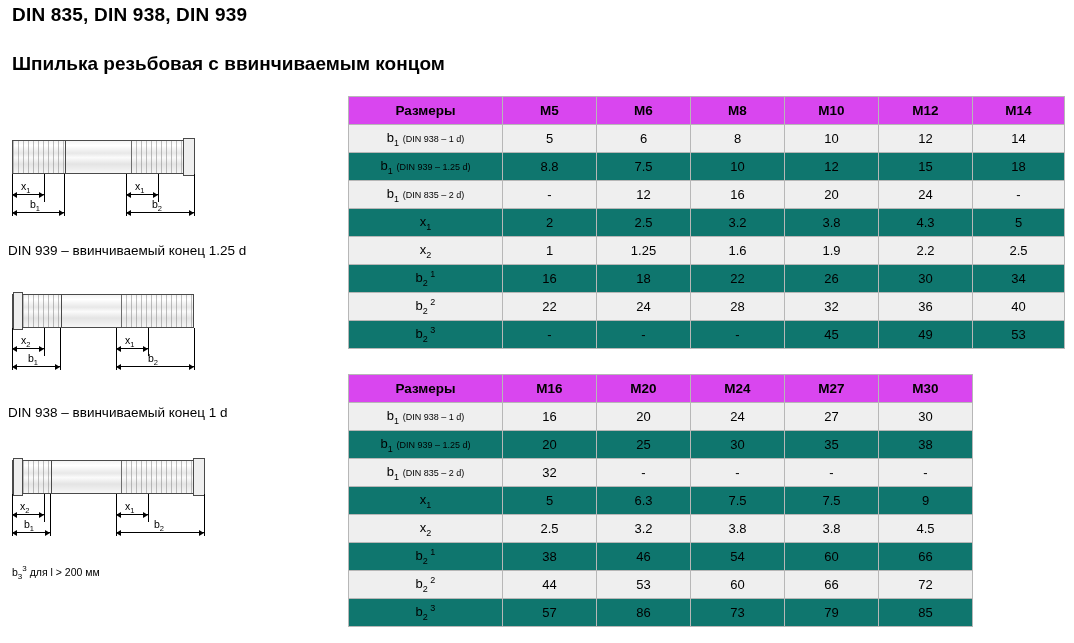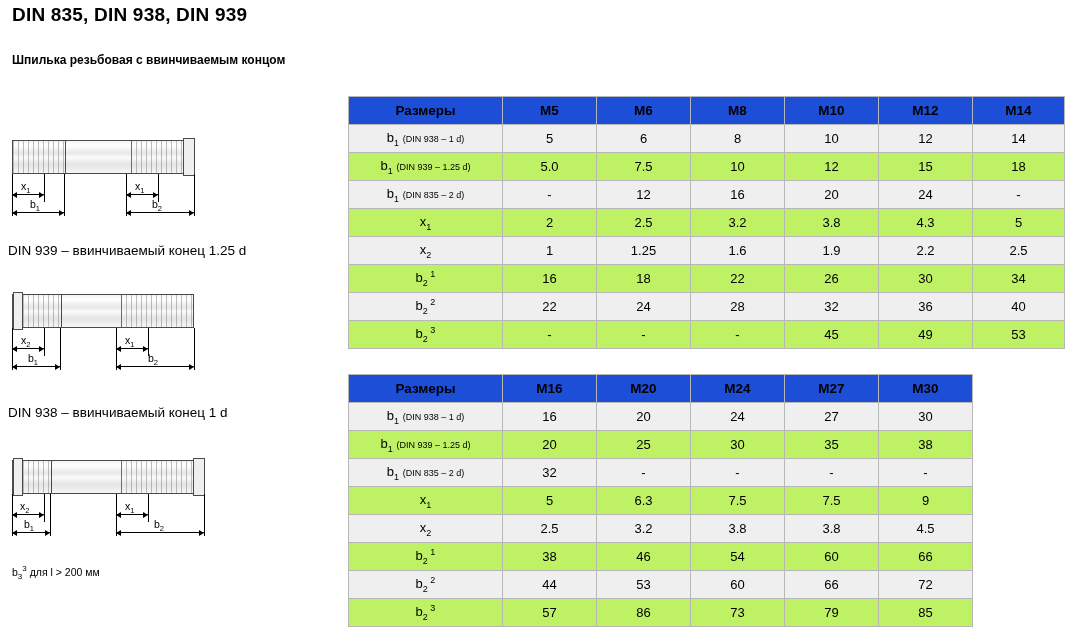--- a/index.html
+++ b/index.html
@@ -25,21 +25,21 @@
     left: 12px;
     top: 4px;
     font-size: 19px;
     font-weight: bold;
     letter-spacing: 0.2px;
   }
   .subtitle {
     position: absolute;
     left: 12px;
     top: 53px;
-    font-size: 12px;
+    font-size: 19px;
     font-weight: bold;
   }
 
   
   .diagram-block {
     position: absolute;
     left: 8px;
     width: 330px;
   }
   .diagram-caption {
@@ -135,26 +135,26 @@
   }
   table.spec th, table.spec td {
     border: 1px solid #b7b7b7;
     text-align: center;
     vertical-align: middle;
     height: 27px;
     padding: 0;
     font-weight: normal;
   }
   table.spec thead th {
-    background: #1d4ed8;
+    background: #d946ef;
     font-weight: bold;
     font-size: 13.5px;
   }
   table.spec tbody tr.odd td { background: #efefef; }
-  table.spec tbody tr.even td { background: #bef264; }
+  table.spec tbody tr.even td { background: #0f766e; }
   td.rowlabel, th.rowlabel {
     text-align: center;
   }
   .lbl sub { font-size: 9px; }
   .lbl sup { font-size: 9px; }
   .lbl .small {
     font-size: 9px;
   }
   .empty-cell { background: #ffffff !important; border: none !important; }
 </style>
@@ -313,21 +313,21 @@
           <td class="rowlabel"><span class="lbl">b<sub>1</sub> <span class="small">(DIN 938 – 1 d)</span></span></td>
           <td>5</td>
           <td>6</td>
           <td>8</td>
           <td>10</td>
           <td>12</td>
           <td>14</td>
         </tr>
         <tr class="even">
           <td class="rowlabel"><span class="lbl">b<sub>1</sub> <span class="small">(DIN 939 – 1.25 d)</span></span></td>
-          <td>5.0</td>
+          <td>8.8</td>
           <td>7.5</td>
           <td>10</td>
           <td>12</td>
           <td>15</td>
           <td>18</td>
         </tr>
         <tr class="odd">
           <td class="rowlabel"><span class="lbl">b<sub>1</sub> <span class="small">(DIN 835 – 2 d)</span></span></td>
           <td>-</td>
           <td>12</td>

